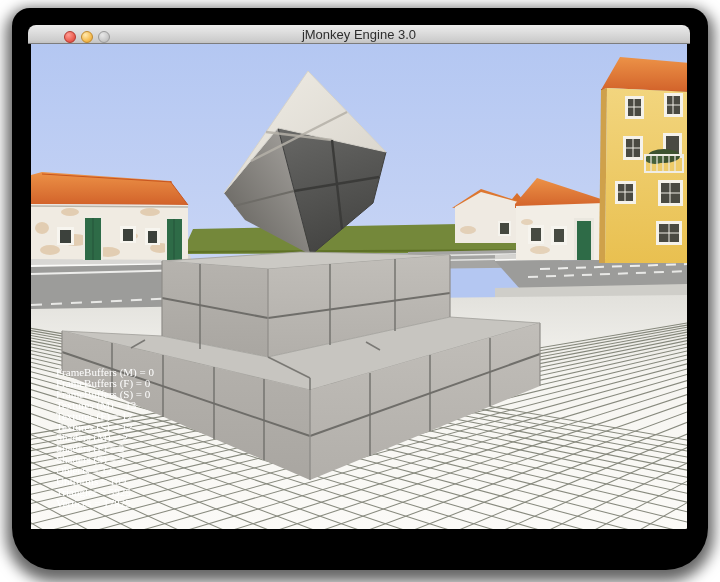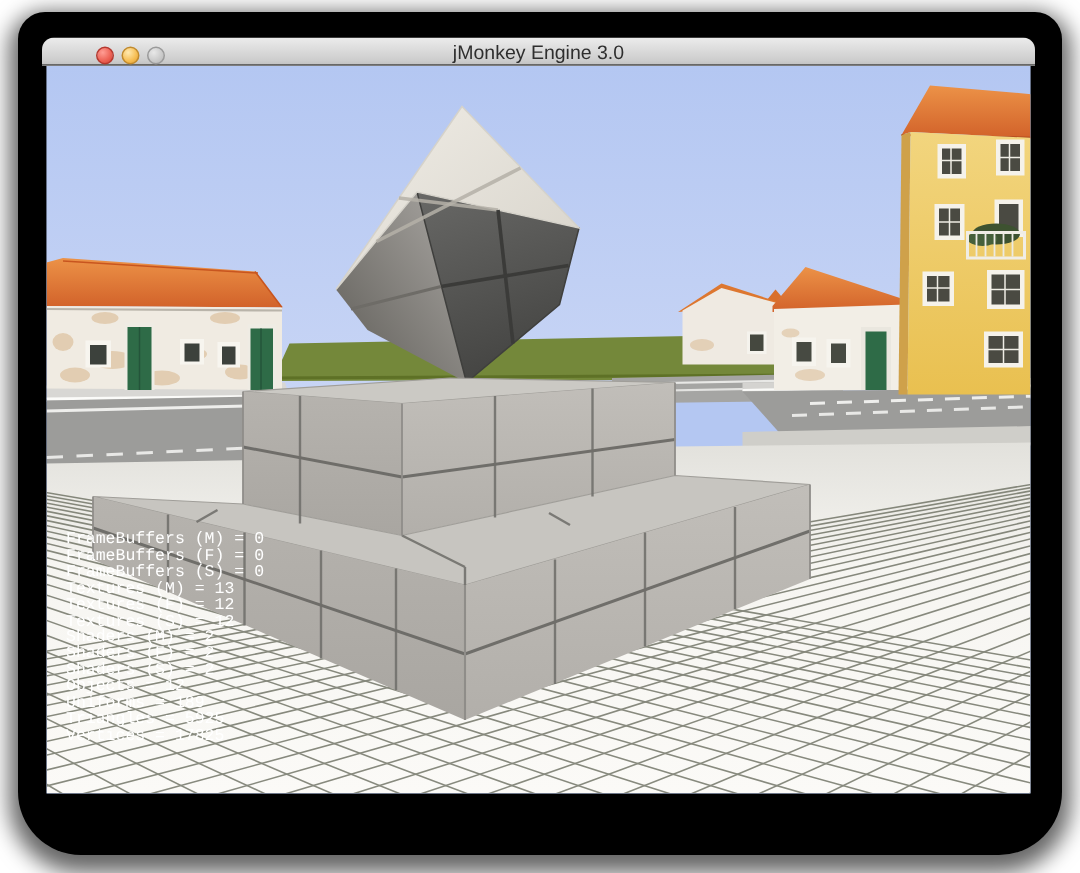--- a/index.html
+++ b/index.html
@@ -14,21 +14,21 @@
     background:linear-gradient(#ececec,#cdcdcd 85%,#c2c2c2);border-bottom:1px solid #7d7d7d;box-sizing:border-box;}
   #title{position:absolute;left:0;right:0;top:2px;text-align:center;font-size:13px;color:#2e2e2e;}
   .tl{position:absolute;top:6px;width:12px;height:12px;border-radius:50%;box-sizing:border-box;}
   .tl.red{left:36px;background:radial-gradient(circle at 35% 30%,#ff9d94,#ec6053 60%,#c9423a);border:1px solid #b5382f;}
   .tl.yel{left:53px;background:radial-gradient(circle at 35% 30%,#ffe9b0,#f6bd52 60%,#df9b32);border:1px solid #c08a2e;}
   .tl.gry{left:70px;background:radial-gradient(circle at 35% 30%,#e8e8e8,#c9c9c9 60%,#b3b3b3);border:1px solid #9a9a9a;}
   #viewport{position:absolute;left:3px;top:19px;width:656px;height:485px;overflow:hidden;background:var(--sky,#b3c6f2);}
   #scene{display:block;}
   
   #hud{position:absolute;left:13px;top:311px;color:#ffffff;
-    font-family:Liberation Mono, monospace;font-size:11px;line-height:10.9px;white-space:pre;margin:0;}
+    font-family:Liberation Serif, serif;font-size:11px;line-height:10.9px;white-space:pre;margin:12px;}
   #fps{position:absolute;left:13px;top:459px;color:#ffffff;
     font-family:"DejaVu Sans Mono",monospace;font-size:13px;}
 </style>
 </head>
 <body>
 
 <div id="stage">
   <div id="shadow"></div>
 
   <div id="macwin">

